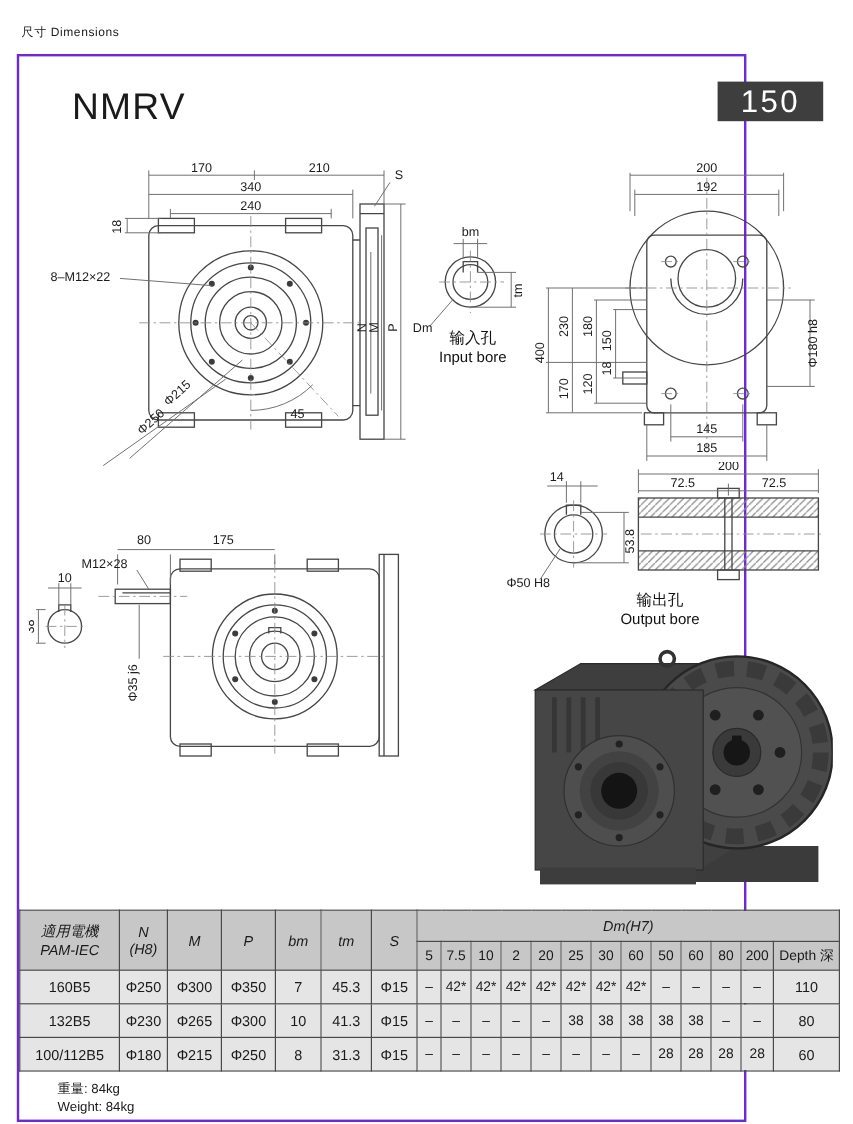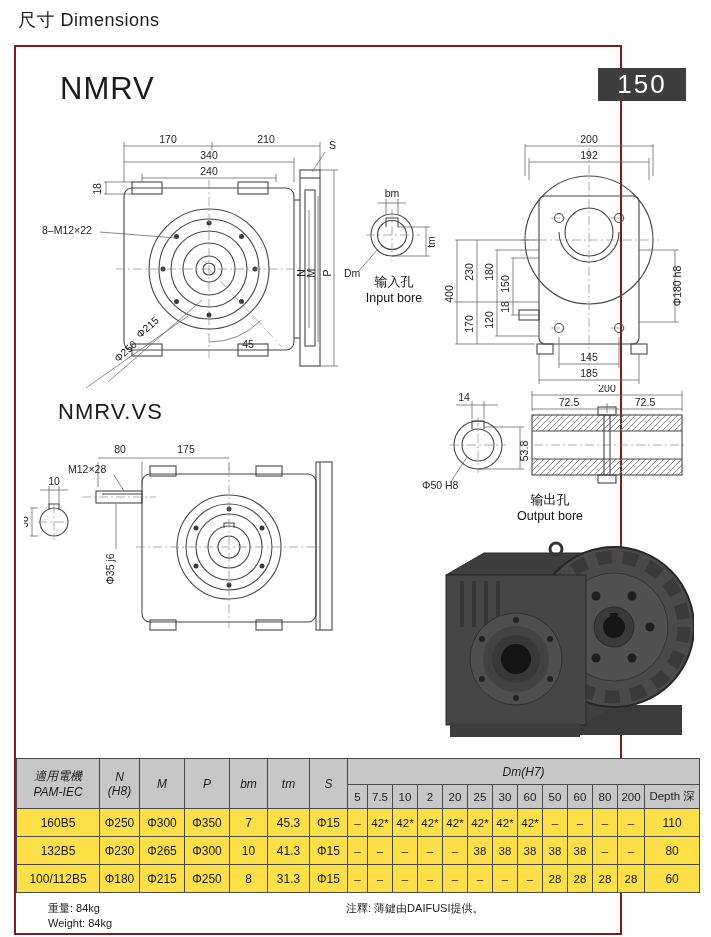--- a/index.html
+++ b/index.html
@@ -1,20 +1,20 @@
 <!DOCTYPE html>
 <html><head>
 <meta charset="utf-8">
 <style>
   html,body{margin:0;padding:0;}
   body{width:711px;height:937px;background:#fff;position:relative;
        font-family:"Liberation Sans",sans-serif;color:#1a1a1a;}
-  .doc-header{position:absolute;left:18px;top:8px;font-size:18px;letter-spacing:.5px;}
+  .doc-header{position:absolute;left:18px;top:20px;font-size:10px;letter-spacing:.5px;}
   .page{position:absolute;left:14px;top:45px;width:608px;height:890px;
-        border:2px solid #7f1d1d;box-sizing:border-box;background:#fff;}
+        border:2px solid #6d28d9;box-sizing:border-box;background:#fff;}
   .model-title{position:absolute;left:44px;top:24px;font-size:31px;letter-spacing:1px;}
   .vs-title{position:absolute;left:42px;top:352px;font-size:22px;letter-spacing:1px;}
   .size-badge{position:absolute;left:582px;top:21px;width:88px;height:33px;
               background:#3e3e3e;color:#fff;font-size:26px;letter-spacing:2px;
               display:flex;align-items:center;justify-content:center;}
   .drw{position:absolute;}
   
   .ln{stroke:#474747;stroke-width:1.1;fill:none;}
   .dm{stroke:#6b6b6b;stroke-width:.8;fill:none;}
   .cl{stroke:#8a8a8a;stroke-width:.7;fill:none;stroke-dasharray:9 3 2 3;}
@@ -22,36 +22,35 @@
   text.dim{font:10.5px "Liberation Sans",sans-serif;fill:#1d1d1d;}
   text.cjk{font:13px "Liberation Sans",sans-serif;fill:#111;}
   text.en{font:12.5px "Liberation Sans",sans-serif;fill:#111;}
   
   .spec-table{position:absolute;left:0;top:711px;width:100%;border-collapse:collapse;table-layout:fixed;}
   .spec-table th,.spec-table td{border:1px solid #4a4a4a;text-align:center;
       font-size:12px;font-weight:normal;padding:0;overflow:hidden;white-space:nowrap;}
   .spec-table thead th{background:#c7c7c7;}
   .spec-table thead tr.h1{height:26px;font-style:italic;}
   .spec-table thead tr.h2{height:24px;}
-  .spec-table tbody tr{height:28px;background:#fde047;}
+  .spec-table tbody tr{height:28px;background:#e5e5e5;}
   .spec-table .sub{font-size:11.5px;}
   .tbl-footer{position:absolute;left:0;top:852px;width:100%;font-size:11px;line-height:1.4;}
   .tbl-footer .wcol{position:absolute;left:32px;top:2px;}
   .tbl-footer .ncol{position:absolute;left:330px;top:2px;}
 </style>
 </head>
 <body>
 
 <div class="doc-header">尺寸 Dimensions</div>
 
 <div class="page">
 
   <div class="model-title">NMRV</div>
   <div class="size-badge">150</div>
-  <div class="vs-title">NMRV.VS</div>
 
   <svg class="drw" style="left:26px;top:85px;" width="305" height="260">
     <g class="ln">
       <rect x="82" y="56" width="170" height="162" rx="8"></rect>
       <rect x="90" y="50" width="30" height="12"></rect>
         <rect x="196" y="50" width="30" height="12"></rect>
       <rect x="90" y="212" width="30" height="12"></rect>
         <rect x="196" y="212" width="30" height="12"></rect>
       <circle cx="167" cy="137" r="60"></circle>
         <circle cx="167" cy="137" r="50"></circle>
@@ -481,17 +480,16 @@
         </tr>
       </tbody>
   </table>
 
   <div class="tbl-footer">
     <div class="wcol">
       <div>重量: 84kg</div>
       <div>Weight: 84kg</div>
     </div>
     <div class="ncol">
-      <div>注釋: 薄鍵由DAIFUSI提供。</div>
     </div>
   </div>
 
 </div>
 
 </body></html>

